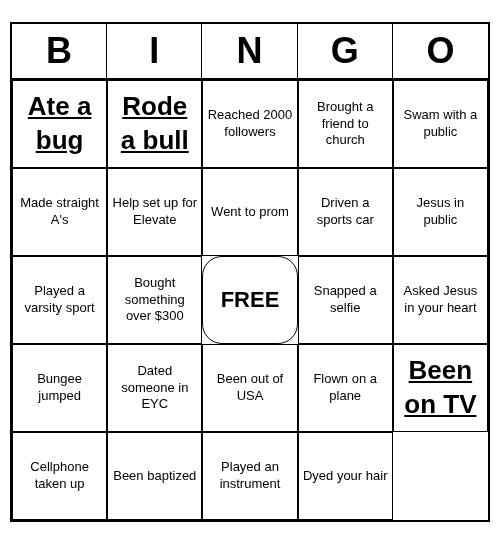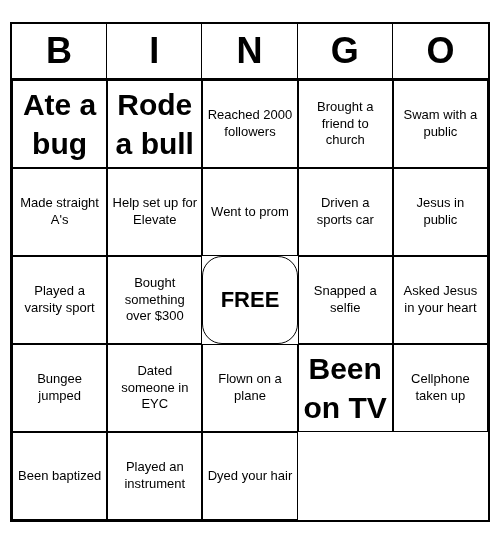--- a/index.html
+++ b/index.html
@@ -41,22 +41,23 @@
       text-align: center;
       display: flex;
       align-items: center;
       justify-content: center;
       padding: 4px;
       min-height: 88px;
       font-size: 13px;
       line-height: 1.3;
     }
     .bingo-cell.large-text {
-      font-size: 30px;
+      font-size: 26px;
       font-weight: bold;
+      text-decoration: underline;
     }
     .bingo-cell.free {
       font-size: 22px;
       font-weight: bold;
       border-radius: 20px;
     }
   </style>
 </head>
 <body>
 
@@ -79,20 +80,21 @@
       <div class="bingo-cell">Went to prom</div>
       <div class="bingo-cell">Driven a sports car</div>
       <div class="bingo-cell">Jesus in public</div>
       <div class="bingo-cell">Played a varsity sport</div>
       <div class="bingo-cell">Bought something over $300</div>
       <div class="bingo-cell free">FREE</div>
       <div class="bingo-cell">Snapped a selfie</div>
       <div class="bingo-cell">Asked Jesus in your heart</div>
       <div class="bingo-cell">Bungee jumped</div>
       <div class="bingo-cell">Dated someone in EYC</div>
+      <div class="bingo-cell">Been out of USA</div>
       <div class="bingo-cell">Flown on a plane</div>
       <div class="bingo-cell large-text">Been on TV</div>
       <div class="bingo-cell">Cellphone taken up</div>
       <div class="bingo-cell">Been baptized</div>
       <div class="bingo-cell">Played an instrument</div>
       <div class="bingo-cell">Dyed your hair</div>
     </div>
 </div>
 
 </body></html>

